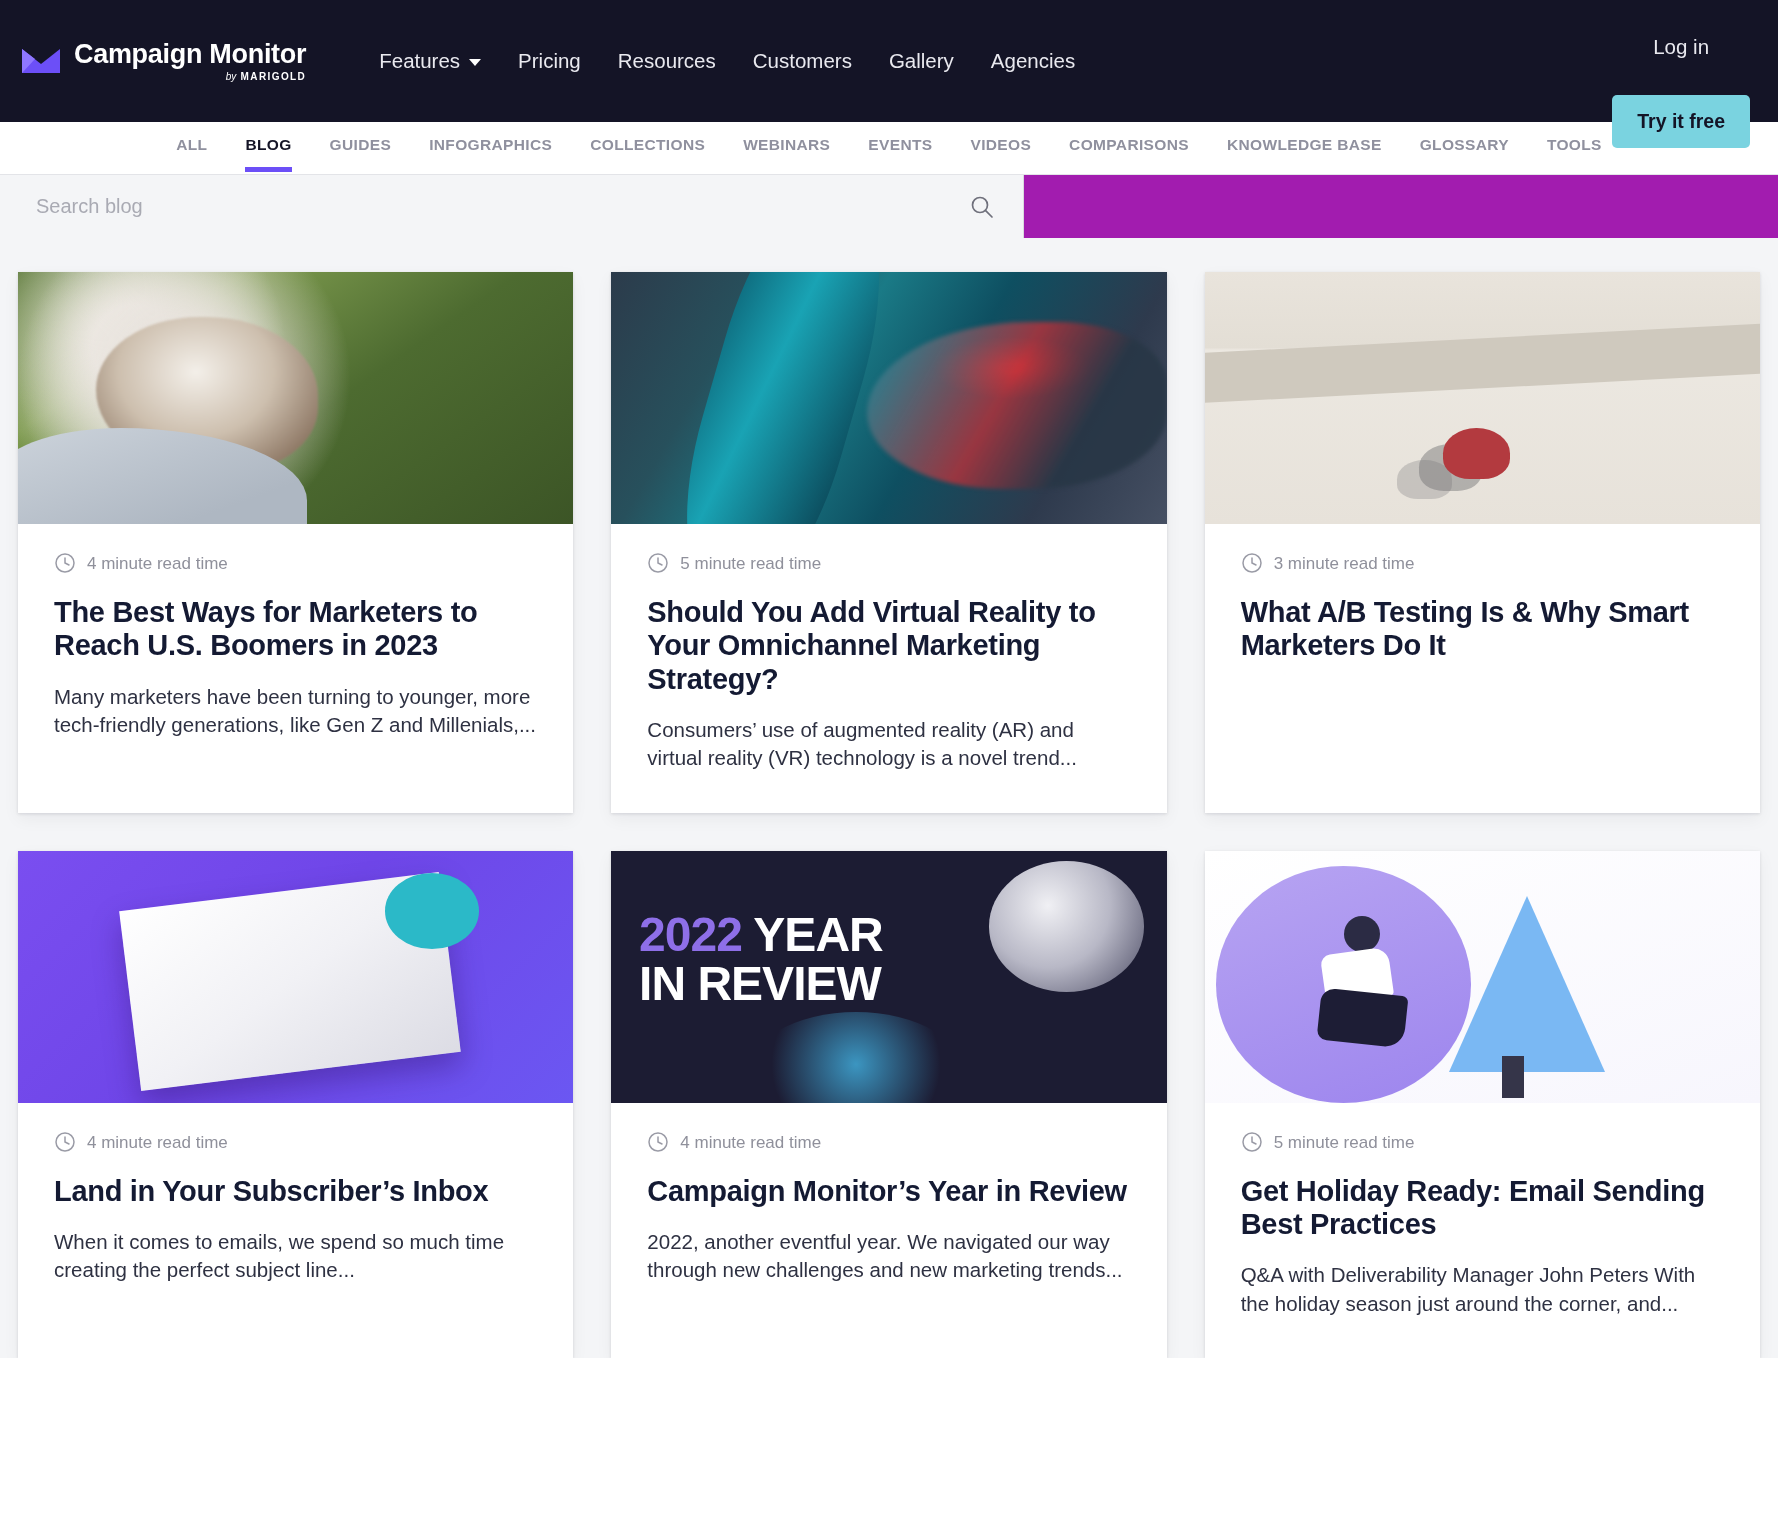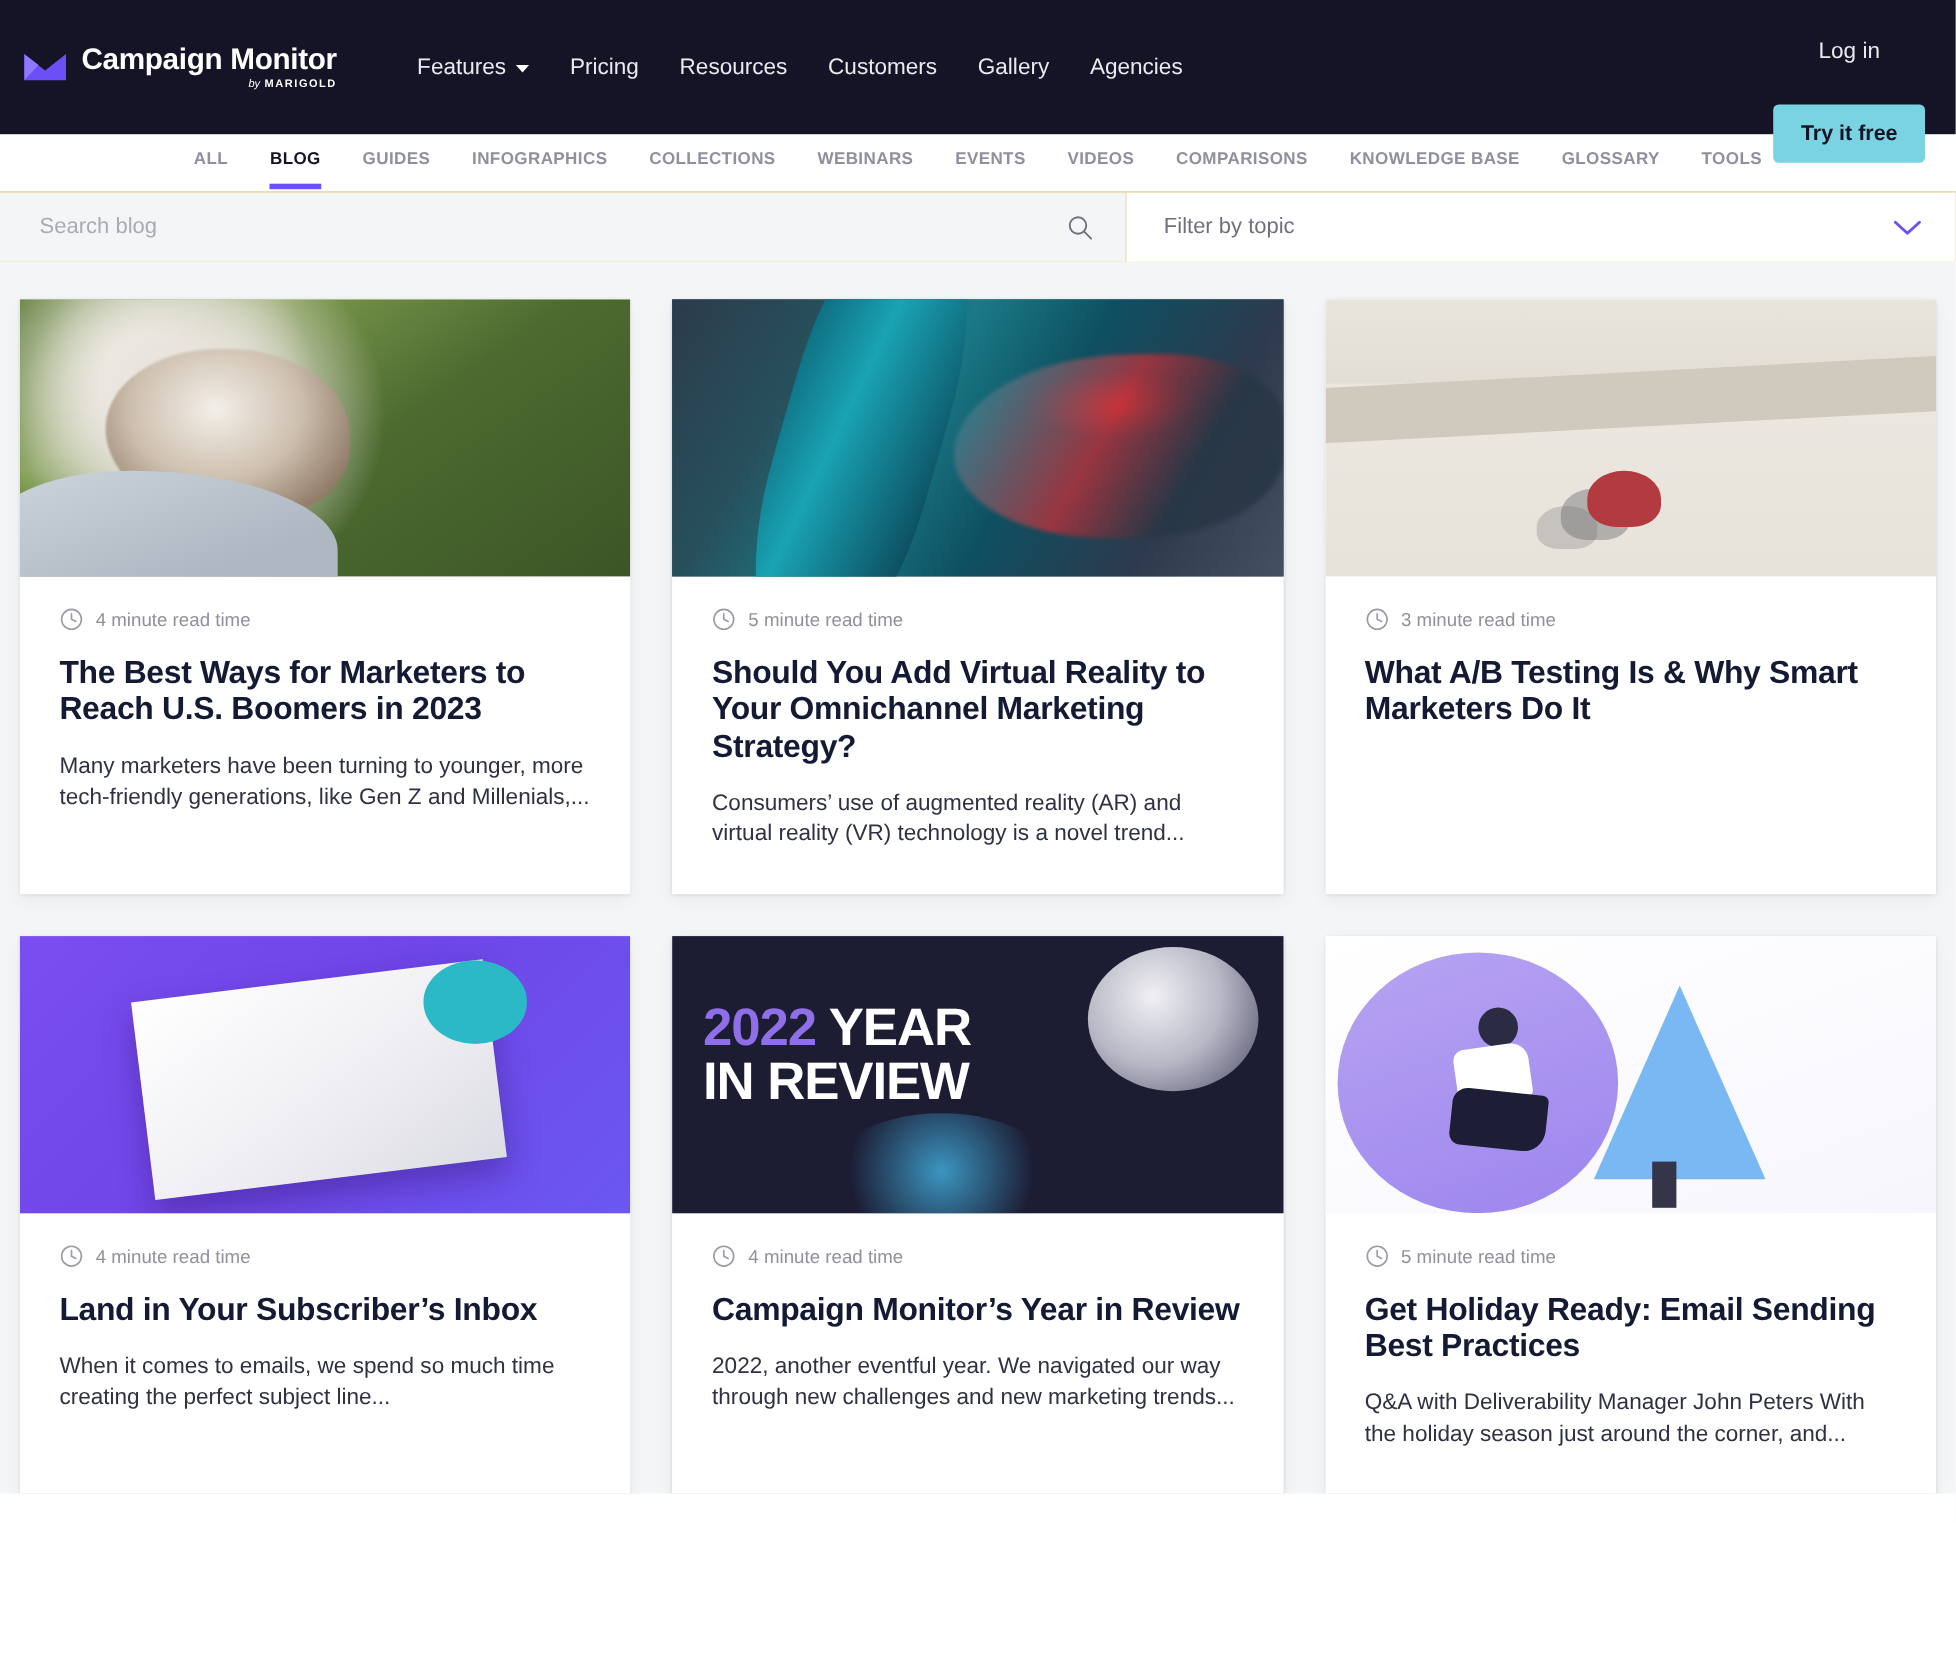--- a/index.html
+++ b/index.html
@@ -124,21 +124,21 @@
     position: absolute;
     left: 19px; right: 19px;
     bottom: 0;
     height: 5px;
     background: #6c4ff7;
   }
 
   
   .filterbar {
     display: flex;
-    background: #eab308;
+    background: #a21caf;
     border-top: 1px solid #e3e4e8;
     height: 64px;
   }
   .searchbox {
     flex: 0 0 1024px;
     display: flex;
     align-items: center;
     padding: 0 28px 0 36px;
     border-right: 1px solid #d9dade;
     background: #f4f5f7;
@@ -455,28 +455,20 @@
 <div class="filterbar">
   <div class="searchbox">
     <input type="text" placeholder="Search blog" style="">
     <span class="icon-search">
       <svg width="26" height="26" viewBox="0 0 26 26" aria-hidden="true">
         <circle cx="11" cy="11" r="7.5" fill="none" stroke="#6f707c" stroke-width="1.7"></circle>
         <line x1="16.4" y1="16.4" x2="23" y2="23" stroke="#6f707c" stroke-width="1.7" stroke-linecap="round"></line>
       </svg>
     </span>
   </div>
-  <div class="filterbox">
-    <span class="label">Filter by topic</span>
-    <span class="icon-chevron">
-      <svg width="28" height="18" viewBox="0 0 28 18" aria-hidden="true">
-        <polyline points="3,4 14,14 25,4" fill="none" stroke="#6c4ff7" stroke-width="2.6" stroke-linecap="round" stroke-linejoin="round"></polyline>
-      </svg>
-    </span>
-  </div>
 </div>
 
 <main class="grid-wrap">
   <div class="grid">
 
     <article class="card">
       <div class="card-img art-boomer"></div>
       <div class="card-body">
         <div class="readtime">
           <span class="icon-clock">

